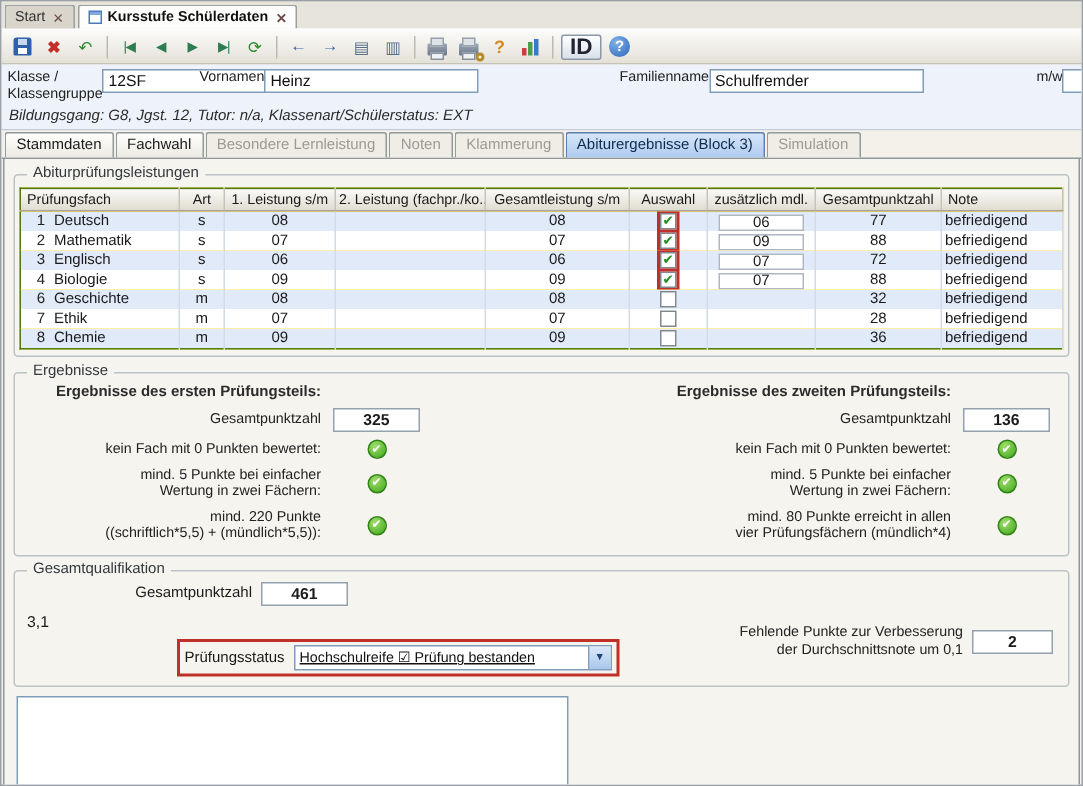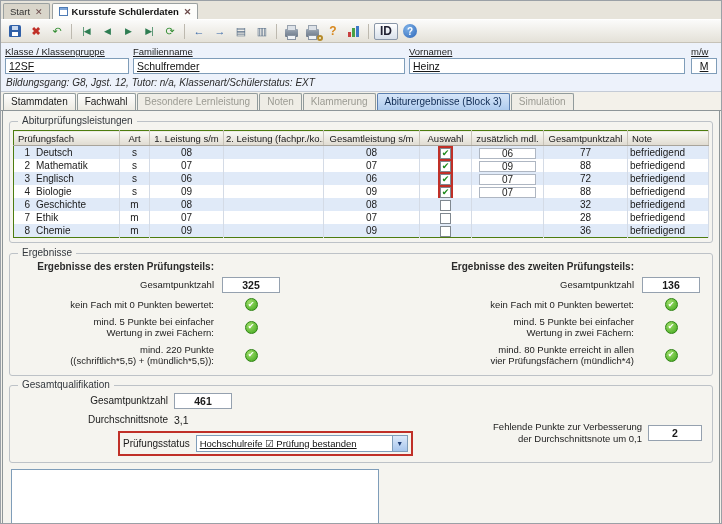--- a/index.html
+++ b/index.html
@@ -34,29 +34,29 @@
   .printer { width:13px; height:8px; background:linear-gradient(#9AA6B5,#6E7A89); border-radius:1px; position:relative; margin-top:4px; }
   .printer::before { content:""; position:absolute; top:-4px; left:2px; right:2px; height:4px; background:#DDE2E8; border:1px solid #98A2AE; }
   .printer::after { content:""; position:absolute; bottom:-3px; left:2px; right:2px; height:3px; background:#F0F3F6; border:1px solid #8893A1; }
   .mag { position:absolute; right:-4px; bottom:-4px; width:6px; height:6px; border:2px solid #B58A2A; border-radius:50%; background:rgba(255,250,210,.8); }
   .chart-ico { width:13px; height:11px; display:flex; align-items:flex-end; gap:1px; }
   .chart-ico i { display:block; width:3px; }
   .chart-ico i:nth-child(1){ height:5px; background:#C84040; }
   .chart-ico i:nth-child(2){ height:9px; background:#48A048; }
   .chart-ico i:nth-child(3){ height:11px; background:#3C78C8; }
   .id-btn { height:17px; border:1px solid #8A97A8; background:linear-gradient(#ffffff,#D8E0EA);
-            font-size:12px; font-weight:bold; padding:0 5px; border-radius:2px; color:#223;
+            font-size:15px; font-weight:bold; padding:0 5px; border-radius:2px; color:#223;
             display:flex; align-items:center; margin:0 1px; }
   .info-ball { width:14px; height:14px; border-radius:50%; background:radial-gradient(circle at 35% 30%,#7FB2E8,#2C66B8);
                color:#fff; font-size:10px; font-weight:bold; display:flex; align-items:center; justify-content:center; }
 
   
   .form-area { background:#EDF2FB; padding:3px 4px 3px; border-bottom:1px solid #C4CBD6; }
   .form-row { display:flex; }
-  .ffield { display:flex; flex-direction:column;text-decoration:underline; }
+  .ffield { display:flex; flex-direction:row; }
   .ffield label { font-size:9.5px; color:#222; margin-bottom:1px; }
   .ffield input { height:16px; border:1px solid #7F9DB9; font-size:10.5px; padding:0 3px;
                   font-family:inherit; background:#fff; color:#111; }
   .f-klasse { width:124px; }
   .f-name   { width:272px; margin-left:4px; }
   .f-vor    { width:276px; margin-left:4px; }
   .f-mw     { width:26px; margin-left:auto; }
   .f-mw input { text-align:center; }
   .info-line { font-size:10px; font-style:italic; color:#2b2b2b; margin-top:3px; padding-left:1px; }
 
@@ -222,27 +222,27 @@
         <span class="info-ball">?</span>
       </div>
   </div>
 
   <div class="form-area">
     <div class="form-row">
       <div class="ffield f-klasse">
         <label>Klasse / Klassengruppe</label>
         <input value="12SF" style="">
       </div>
+      <div class="ffield f-vor">
+        <label>Vornamen</label>
+        <input value="Heinz" style="">
+      </div>
       <div class="ffield f-name">
         <label>Familienname</label>
         <input value="Schulfremder" style="">
-      </div>
-      <div class="ffield f-vor">
-        <label>Vornamen</label>
-        <input value="Heinz" style="">
       </div>
       <div class="ffield f-mw">
         <label>m/w</label>
         <input value="M" style="">
       </div>
     </div>
     <div class="info-line">Bildungsgang: G8, Jgst. 12, Tutor: n/a, Klassenart/Schülerstatus: EXT</div>
   </div>
 
   <div class="nav-tabs">
@@ -460,21 +460,20 @@
 
     <div class="group g-qual">
       <span class="gtitle">Gesamtqualifikation</span>
       <div class="qual-body">
         <div class="qual-left">
           <div class="qrow">
             <span class="qlabel">Gesamtpunktzahl</span>
             <span class="valbox">461</span>
           </div>
           <div class="qrow">
-            <span class="qlabel">Durchschnittsnote</span>
             <span class="avg">3,1</span>
           </div>
           <div class="status-row">
             <span class="slabel">Prüfungsstatus</span>
             <div class="combo">
               <span class="combo-text">Hochschulreife ☑ Prüfung bestanden</span>
               <span class="combo-btn"></span>
             </div>
           </div>
         </div>

